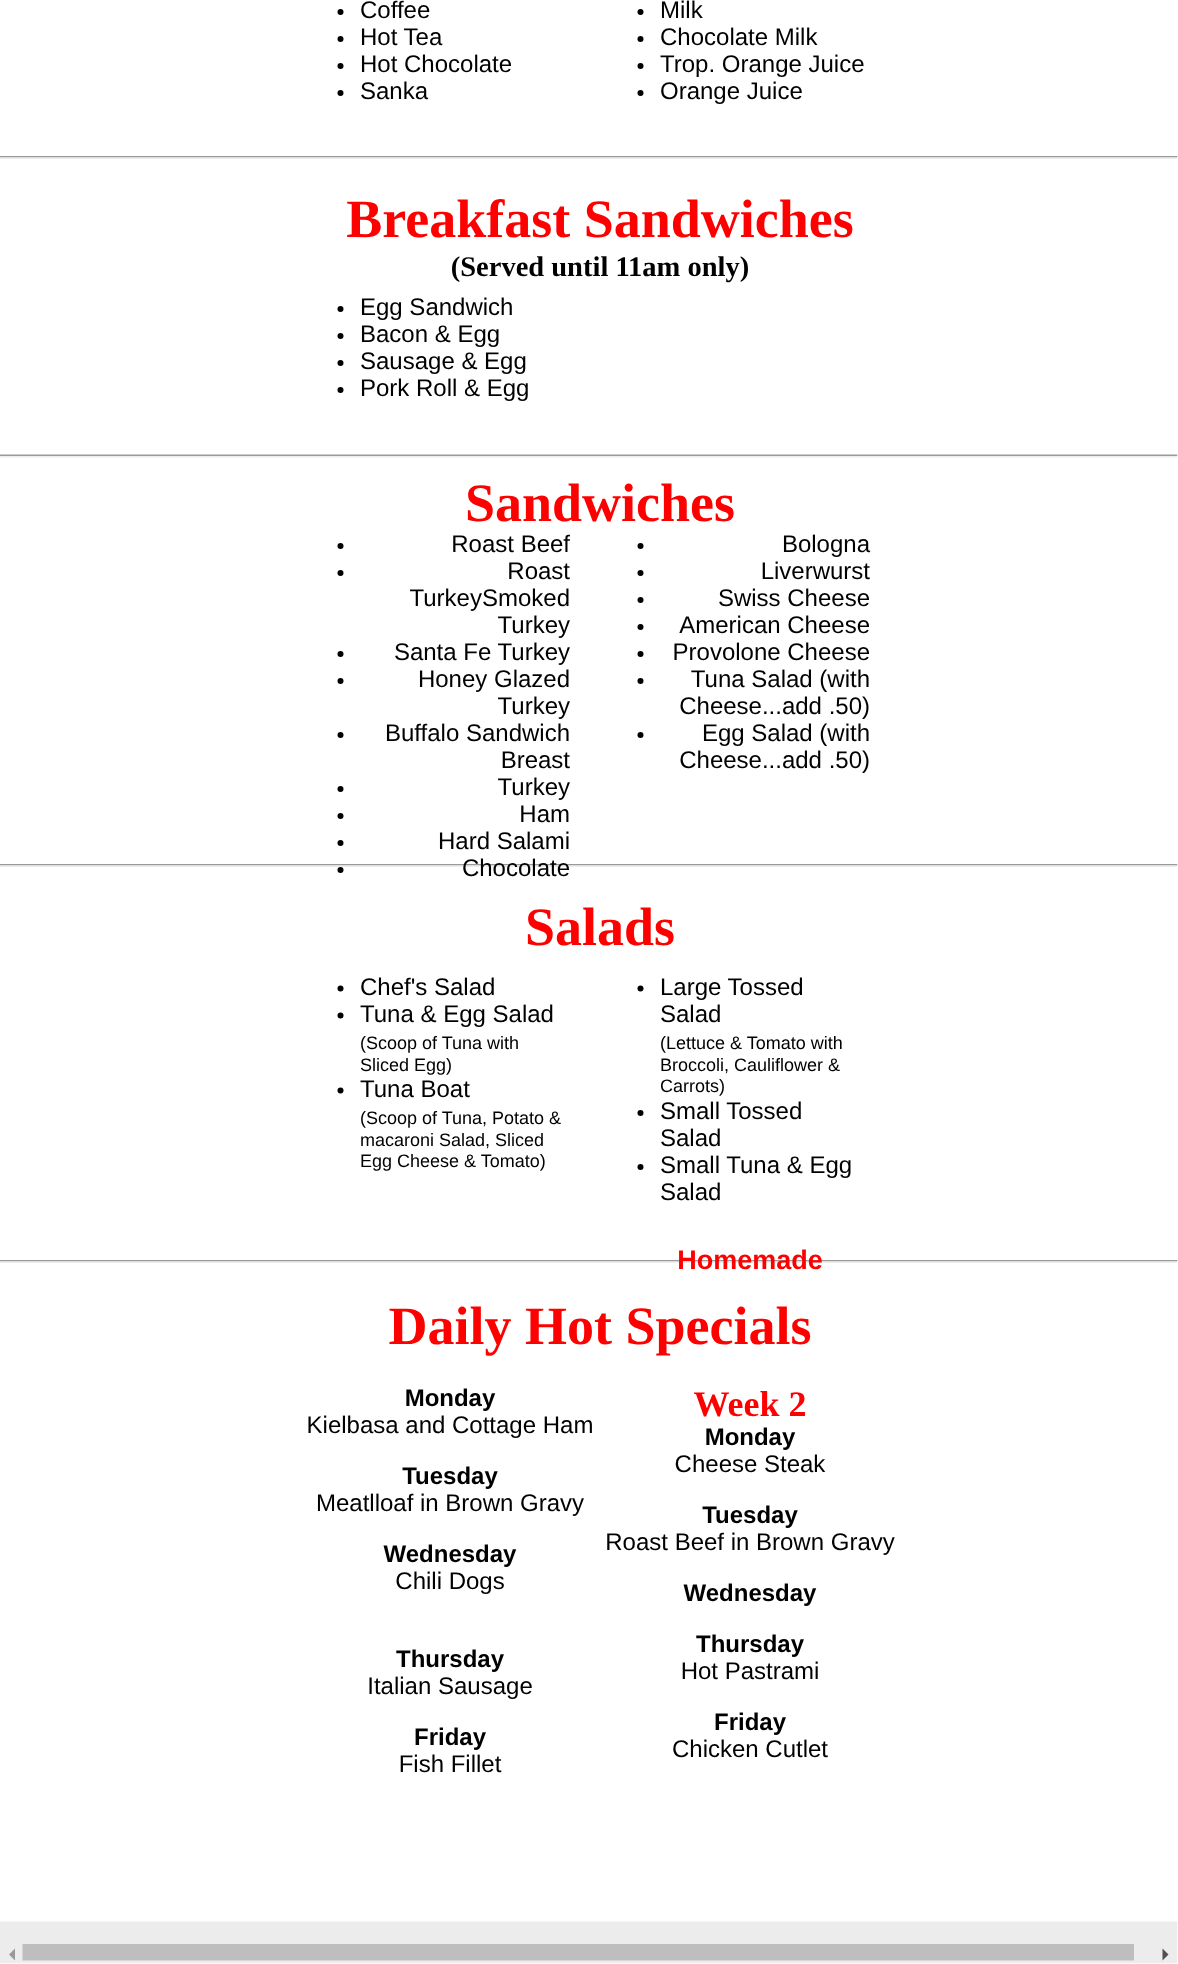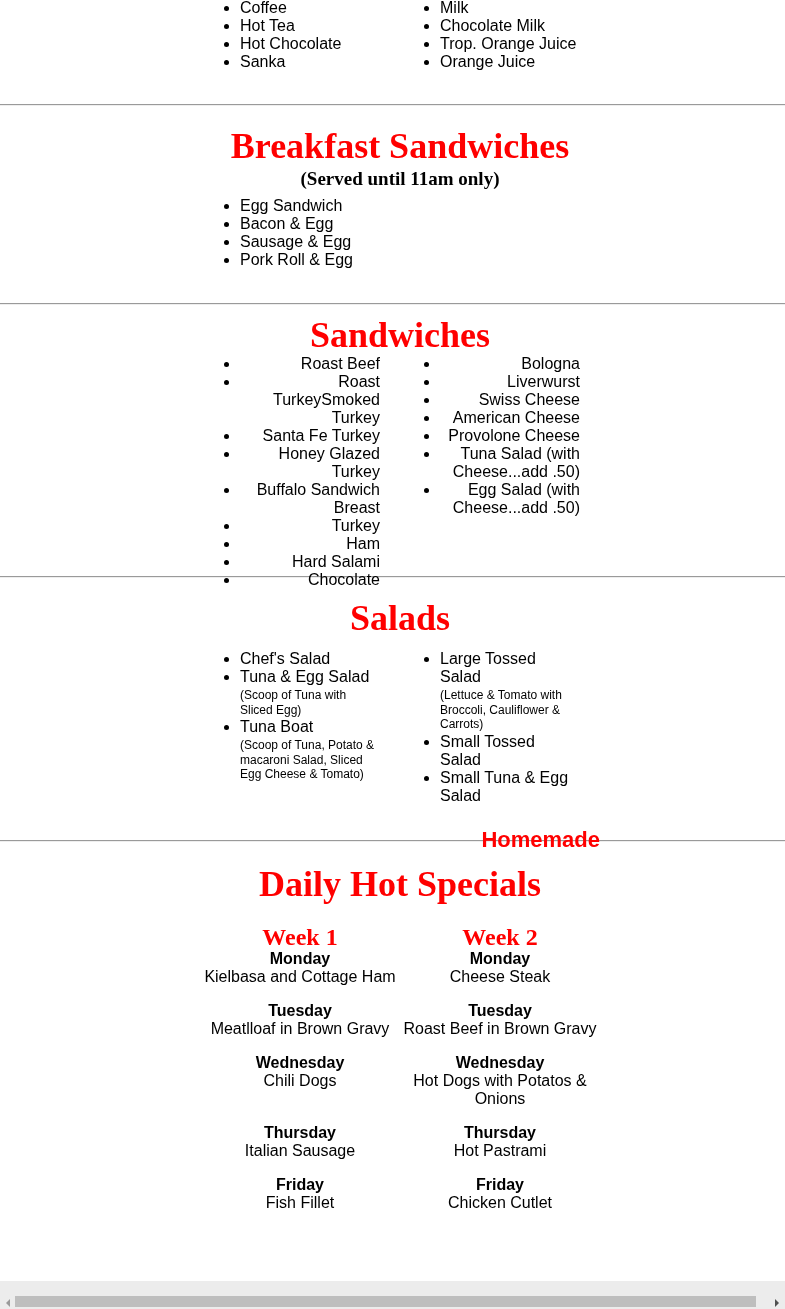--- a/index.html
+++ b/index.html
@@ -75,22 +75,22 @@
   .desc {
     display: block;
     font-size: 12px;
     line-height: 14.5px;
     margin-top: 2px;
     margin-bottom: 1px;
   }
   .homemade {
     color: #ff0000;
     font-weight: bold;
-    font-size: 22px;
-    text-align: right;
+    font-size: 18px;
+    text-align: center;
     line-height: 22px;
     margin: 24px 0 14px 0;
   }
   .week-title {
     font-family: "Liberation Serif", serif;
     color: #ff0000;
     font-weight: bold;
     font-size: 24px;
     text-align: center;
     line-height: 26px;
@@ -253,21 +253,20 @@
         <div class="homemade">Homemade</div>
       </div>
     </div>
   </div>
   <hr class="rule">
 
   <div class="section" style="height:390px;">
     <div class="sec-title" style="position:absolute; top:22px;">Daily Hot Specials</div>
     <div class="cols" style="position:absolute; top:82px;">
       <div class="col">
-        <div class="week-title">Week 1</div>
         <div class="day">
           <span class="dname">Monday</span>
           <span>Kielbasa and Cottage Ham</span>
         </div>
         <div class="day">
           <span class="dname">Tuesday</span>
           <span>Meatlloaf in Brown Gravy</span>
         </div>
         <div class="day" style="margin-bottom:34px;">
           <span class="dname">Wednesday</span>
@@ -287,21 +286,20 @@
         <div class="day">
           <span class="dname">Monday</span>
           <span>Cheese Steak</span>
         </div>
         <div class="day">
           <span class="dname">Tuesday</span>
           <span>Roast Beef in Brown Gravy</span>
         </div>
         <div class="day">
           <span class="dname">Wednesday</span>
-          <span>Hot Dogs with Potatos &amp; Onions</span>
         </div>
         <div class="day">
           <span class="dname">Thursday</span>
           <span>Hot Pastrami</span>
         </div>
         <div class="day">
           <span class="dname">Friday</span>
           <span>Chicken Cutlet</span>
         </div>
       </div>

